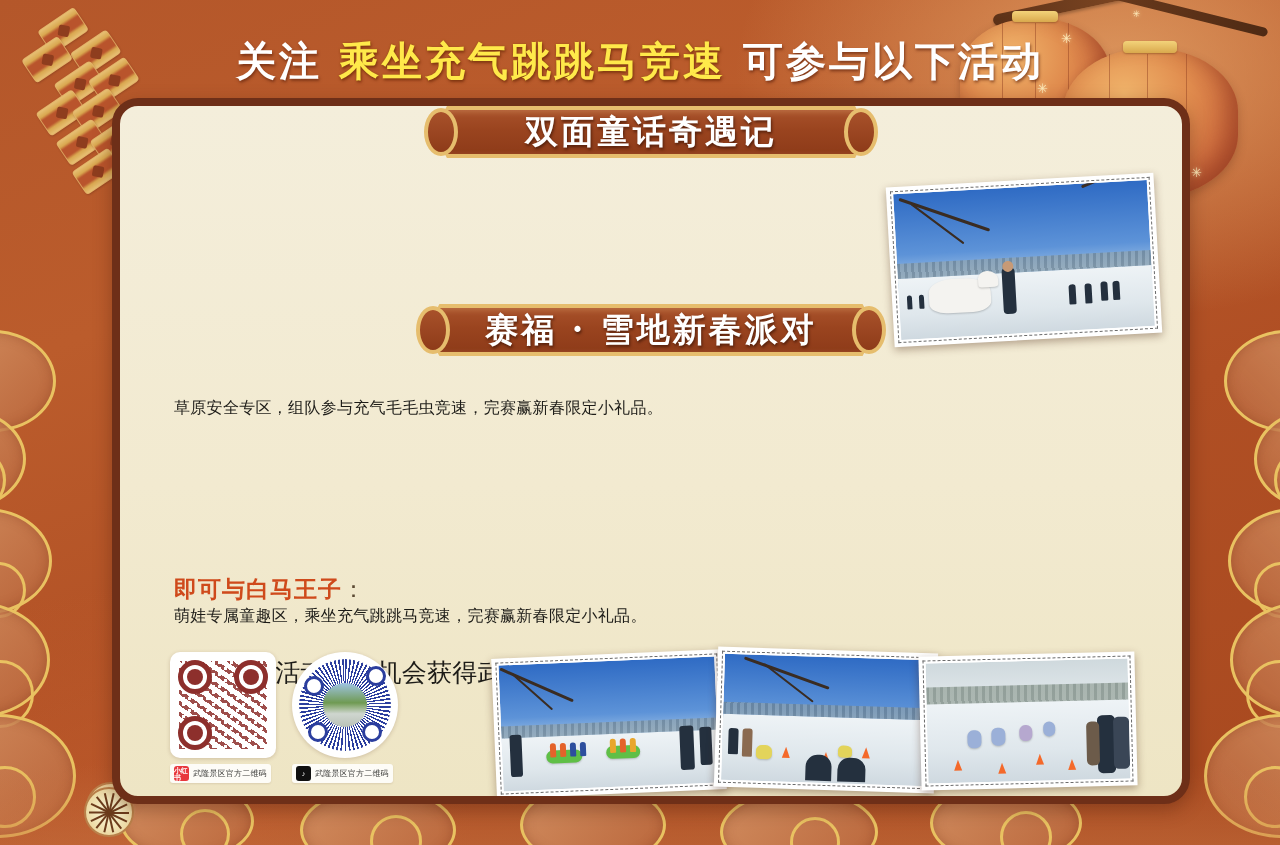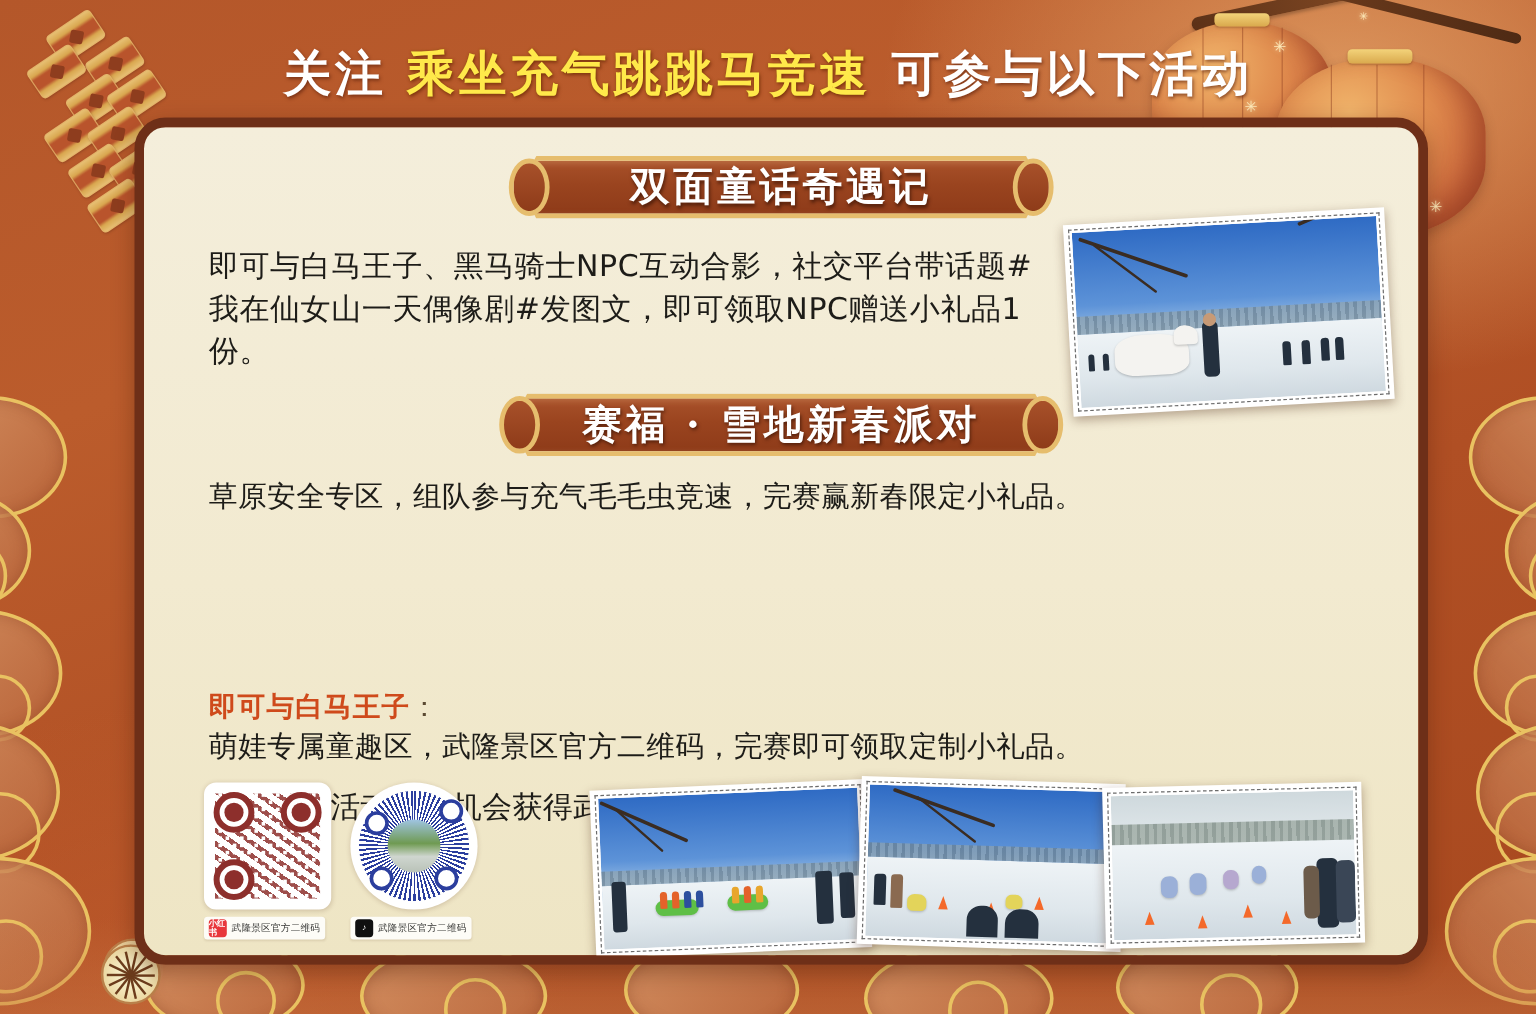--- a/index.html
+++ b/index.html
@@ -99,34 +99,34 @@
     border:4px solid #e6bd6d;border-radius:50%;
     background:linear-gradient(180deg,#a8512a,#8e3b19);
   }
   .plaque .edge.l{left:-9px;} .plaque .edge.r{right:-9px;}
   .plaque .txt{
     position:relative;z-index:2;color:#fff;
     font-family:"DejaVu Serif","Liberation Serif",serif;
     font-weight:bold;font-size:33px;letter-spacing:3px;white-space:nowrap;
     text-shadow:1px 2px 3px rgba(60,20,5,.75);
   }
-  #plaque-1{width:436px;margin-top:24px;}
+  #plaque-1{width:436px;}
   #plaque-2{width:452px;margin-top:12px;}
 
   
   .para{
     font-family:"DejaVu Sans","Liberation Sans",sans-serif;
     color:#1d1c18;font-size:25px;line-height:1.42;letter-spacing:.5px;
   }
   #intro{position:absolute;left:54px;top:98px;width:700px;}
   .act{position:absolute;left:54px;width:980px;}
   .act .h{color:#cf4a1b;font-size:23px;font-weight:bold;letter-spacing:1px;
     font-family:"DejaVu Sans","Liberation Sans",sans-serif;margin-bottom:1px;}
   .act .h .c{color:#5b4a33;font-weight:normal;}
-  .act .d{color:#1d1c18;font-size:24px;letter-spacing:.3px;
+  .act .d{color:#1d1c18;font-size:16px;letter-spacing:.3px;
     font-family:Liberation Sans, sans-serif;}
   #act-0{top:292px;} #act-1{top:380px;} #act-2{top:468px;}
   #footnote{position:absolute;left:54px;top:550px;width:1000px;
     font-family:"DejaVu Sans","Liberation Sans",sans-serif;
     font-size:25px;color:#1d1c18;letter-spacing:.3px;}
 
   
   .photo{
     position:absolute;background:#fff;padding:7px;
     box-shadow:0 3px 9px rgba(70,35,15,.38);
@@ -324,35 +324,34 @@
 
   <div id="card">
 
     <div class="plaque" id="plaque-1">
       <div class="body"></div>
       <div class="edge l"></div>
         <div class="edge r"></div>
       <div class="txt">双面童话奇遇记</div>
     </div>
 
-    <div class="para" id="intro">即可与白马王子、黑马骑士NPC互动合影，社交平台带话题#我在仙女山一天偶像剧#发图文，即可领取NPC赠送小礼品1份。</div>
 
     <div class="plaque" id="plaque-2" style="margin-top:146px">
       <div class="body"></div>
       <div class="edge l"></div>
         <div class="edge r"></div>
       <div class="txt">赛福 · 雪地新春派对</div>
     </div>
 
     <div class="act" id="act-0">
       <div class="d">草原安全专区，组队参与充气毛毛虫竞速，完赛赢新春限定小礼品。</div>
     </div>
     <div class="act" id="act-2">
       <div class="h"><span>即可与白马王子</span><span class="c">：</span></div>
-      <div class="d">萌娃专属童趣区，武隆景区官方二维码，完赛即可领取定制小礼品。</div>
+      <div class="d">萌娃专属童趣区，乘坐充气跳跳马竞速，完赛赢新春限定小礼品。</div>
     </div>
 
     <div id="footnote">参与以上活动后有机会获得武隆福气Pass卡集章册参与集章获取更多好礼。</div>
 
     <div class="qr-block" id="qr-xhs">
       <div class="qr-sq">
         <div class="qr-noise"></div>
         <div class="finder" style="left:8px;top:8px"></div>
         <div class="finder" style="right:8px;top:8px"></div>
         <div class="finder" style="left:8px;bottom:8px"></div>

